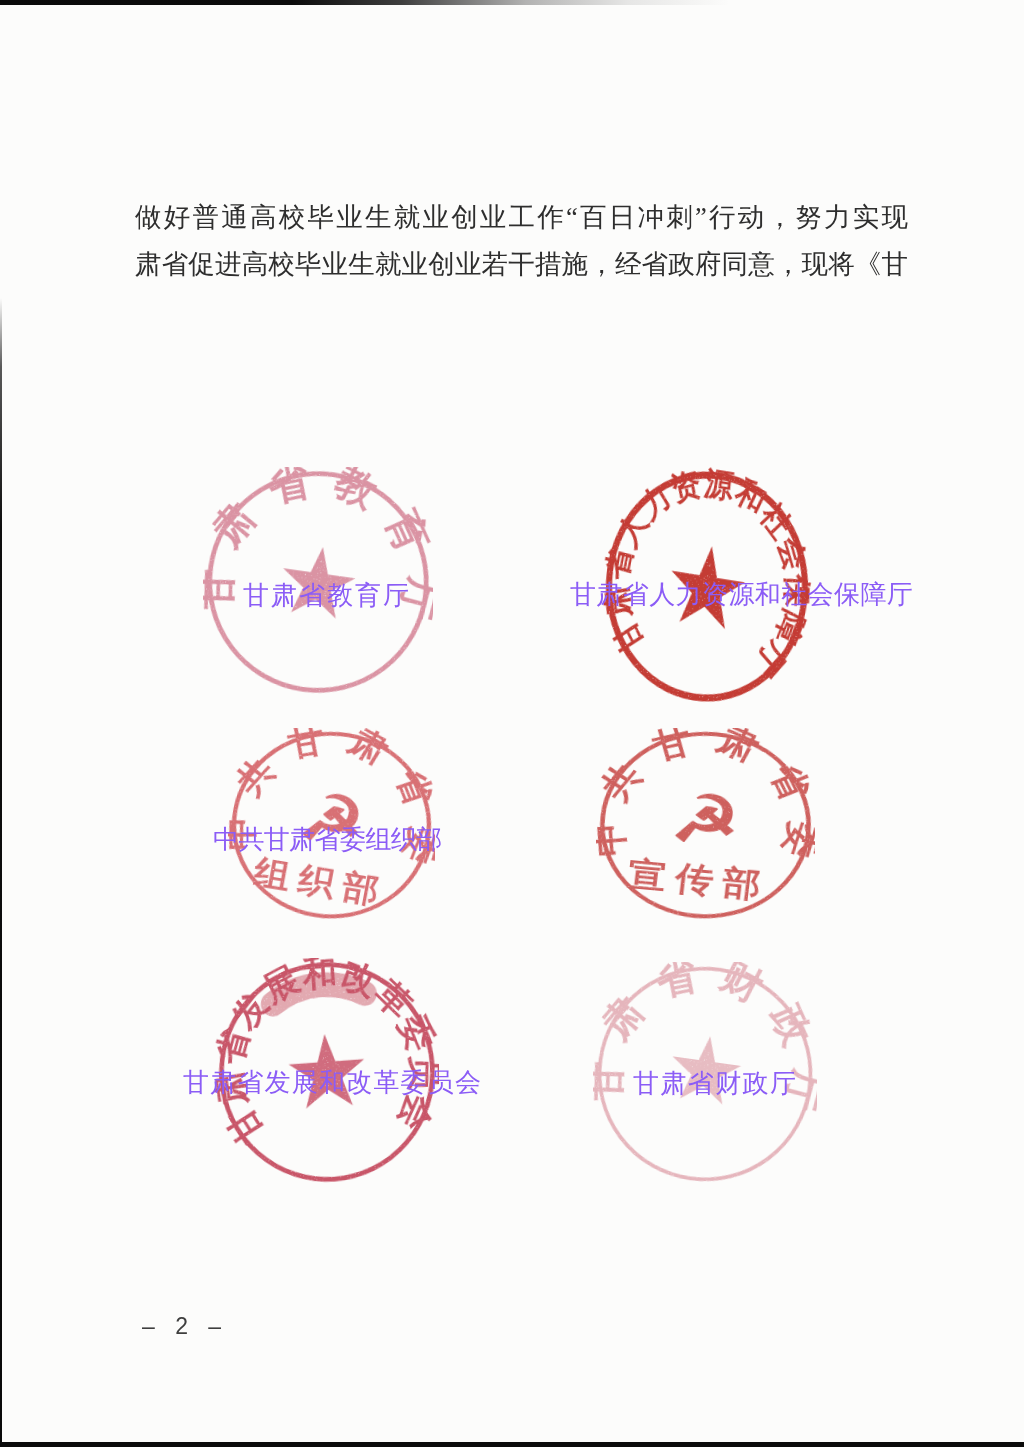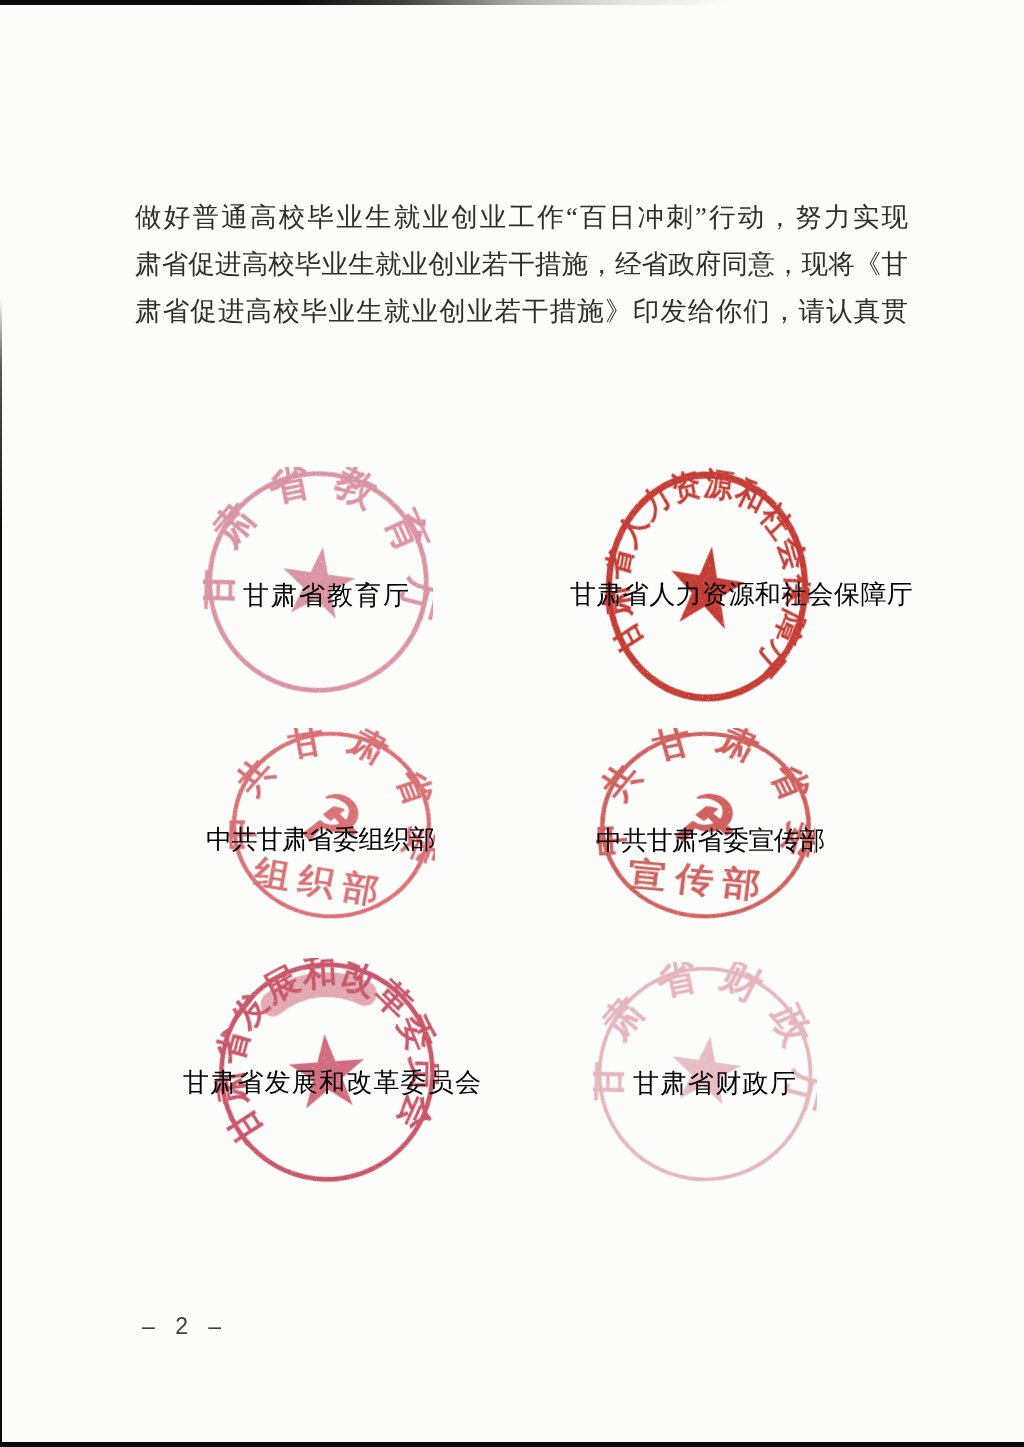--- a/index.html
+++ b/index.html
@@ -39,24 +39,24 @@
   .rt-1{font-size:42px;letter-spacing:20px;}
   .rt-2{font-size:33px;letter-spacing:1px;}
   .rt-3{font-size:42px;letter-spacing:22px;}
   .rt-5{font-size:37px;letter-spacing:1px;}
   .rt-6{font-size:42px;letter-spacing:20px;}
   .emblem-star{font-family:"DejaVu Sans",sans-serif;}
   .emblem-hs{font-family:"DejaVu Sans",sans-serif;}
   .bottomtext{font-size:42px;letter-spacing:10px;}
 
   
-  .seal-label{position:absolute;font-size:26px;line-height:27px;color:#000000;white-space:nowrap;z-index:5;}
+  .seal-label{position:absolute;font-size:26px;line-height:27px;color:#8b5cf6;white-space:nowrap;z-index:5;}
   .lab-1{left:243px;top:582px;letter-spacing:2px;}
   .lab-2{left:539px;top:581px;letter-spacing:.4px;margin-left:31px;}
-  .lab-3{left:206px;top:826px;letter-spacing:-.6px;font-family:Liberation Serif, serif;}
+  .lab-3{left:213px;top:826px;letter-spacing:-.6px;font-family:Liberation Serif, serif;}
   .lab-4{left:596px;top:827px;letter-spacing:-.6px;}
   .lab-5{left:183px;top:1069px;letter-spacing:1.2px;}
   .lab-6{left:633px;top:1070px;letter-spacing:1.4px;}
 
   .page-number{position:absolute;left:142px;top:1313px;font-size:23px;letter-spacing:7px;color:#3e3e3e;font-family:"Liberation Sans","DejaVu Sans",sans-serif;}
 
   .defs-svg{position:absolute;width:0;height:0;overflow:hidden;}
 </style>
 </head>
 <body>
@@ -78,21 +78,20 @@
           <feFuncA type="linear" slope="3" intercept="-0.2"></feFuncA>
         </feComponentTransfer>
         <feComposite in="src" in2="m" operator="in"></feComposite>
       </filter>
     </defs>
   </svg>
 
   <div class="paragraph">
     <div class="pline just">做好普通高校毕业生就业创业工作“百日冲刺”行动，努力实现</div>
     <div class="pline just">肃省促进高校毕业生就业创业若干措施，经省政府同意，现将《甘</div>
-    <div class="pline just">肃省促进高校毕业生就业创业若干措施》印发给你们，请认真贯</div>
   </div>
 
   <svg class="seal seal-1" viewBox="0 0 240 240" preserveAspectRatio="none">
     <g filter="url(#grain)" transform="rotate(8 120 120)">
       <circle class="ring" cx="120" cy="120" r="113" stroke-width="5" stroke="#c4506a"></circle>
       <path id="arc1" d="M 40.3 166 A 92 92 0 1 1 199.7 166" fill="none"></path>
       <text class="rt-1" fill="#c4506a">
         <textPath href="#arc1" startOffset="50%" text-anchor="middle">甘肃省教育厅</textPath>
       </text>
       <text class="emblem-star" x="120" y="151" text-anchor="middle" font-size="88" fill="#c4506a">★</text>
@@ -153,19 +152,18 @@
       <text class="rt-6" fill="#d5838f">
         <textPath href="#arc6" startOffset="50%" text-anchor="middle">甘肃省财政厅</textPath>
       </text>
       <text class="emblem-star" x="120" y="146" text-anchor="middle" font-size="86" opacity="0.9" fill="#d5838f">★</text>
     </g>
   </svg>
 
   <div class="seal-label lab-1">甘肃省教育厅</div>
   <div class="seal-label lab-2">甘肃省人力资源和社会保障厅</div>
   <div class="seal-label lab-3">中共甘肃省委组织部</div>
-  <div class="seal-label lab-4">中共甘肃省委宣传部</div>
   <div class="seal-label lab-5">甘肃省发展和改革委员会</div>
   <div class="seal-label lab-6">甘肃省财政厅</div>
 
   <div class="page-number">– 2 –</div>
 
 </div>
 
 </body></html>

